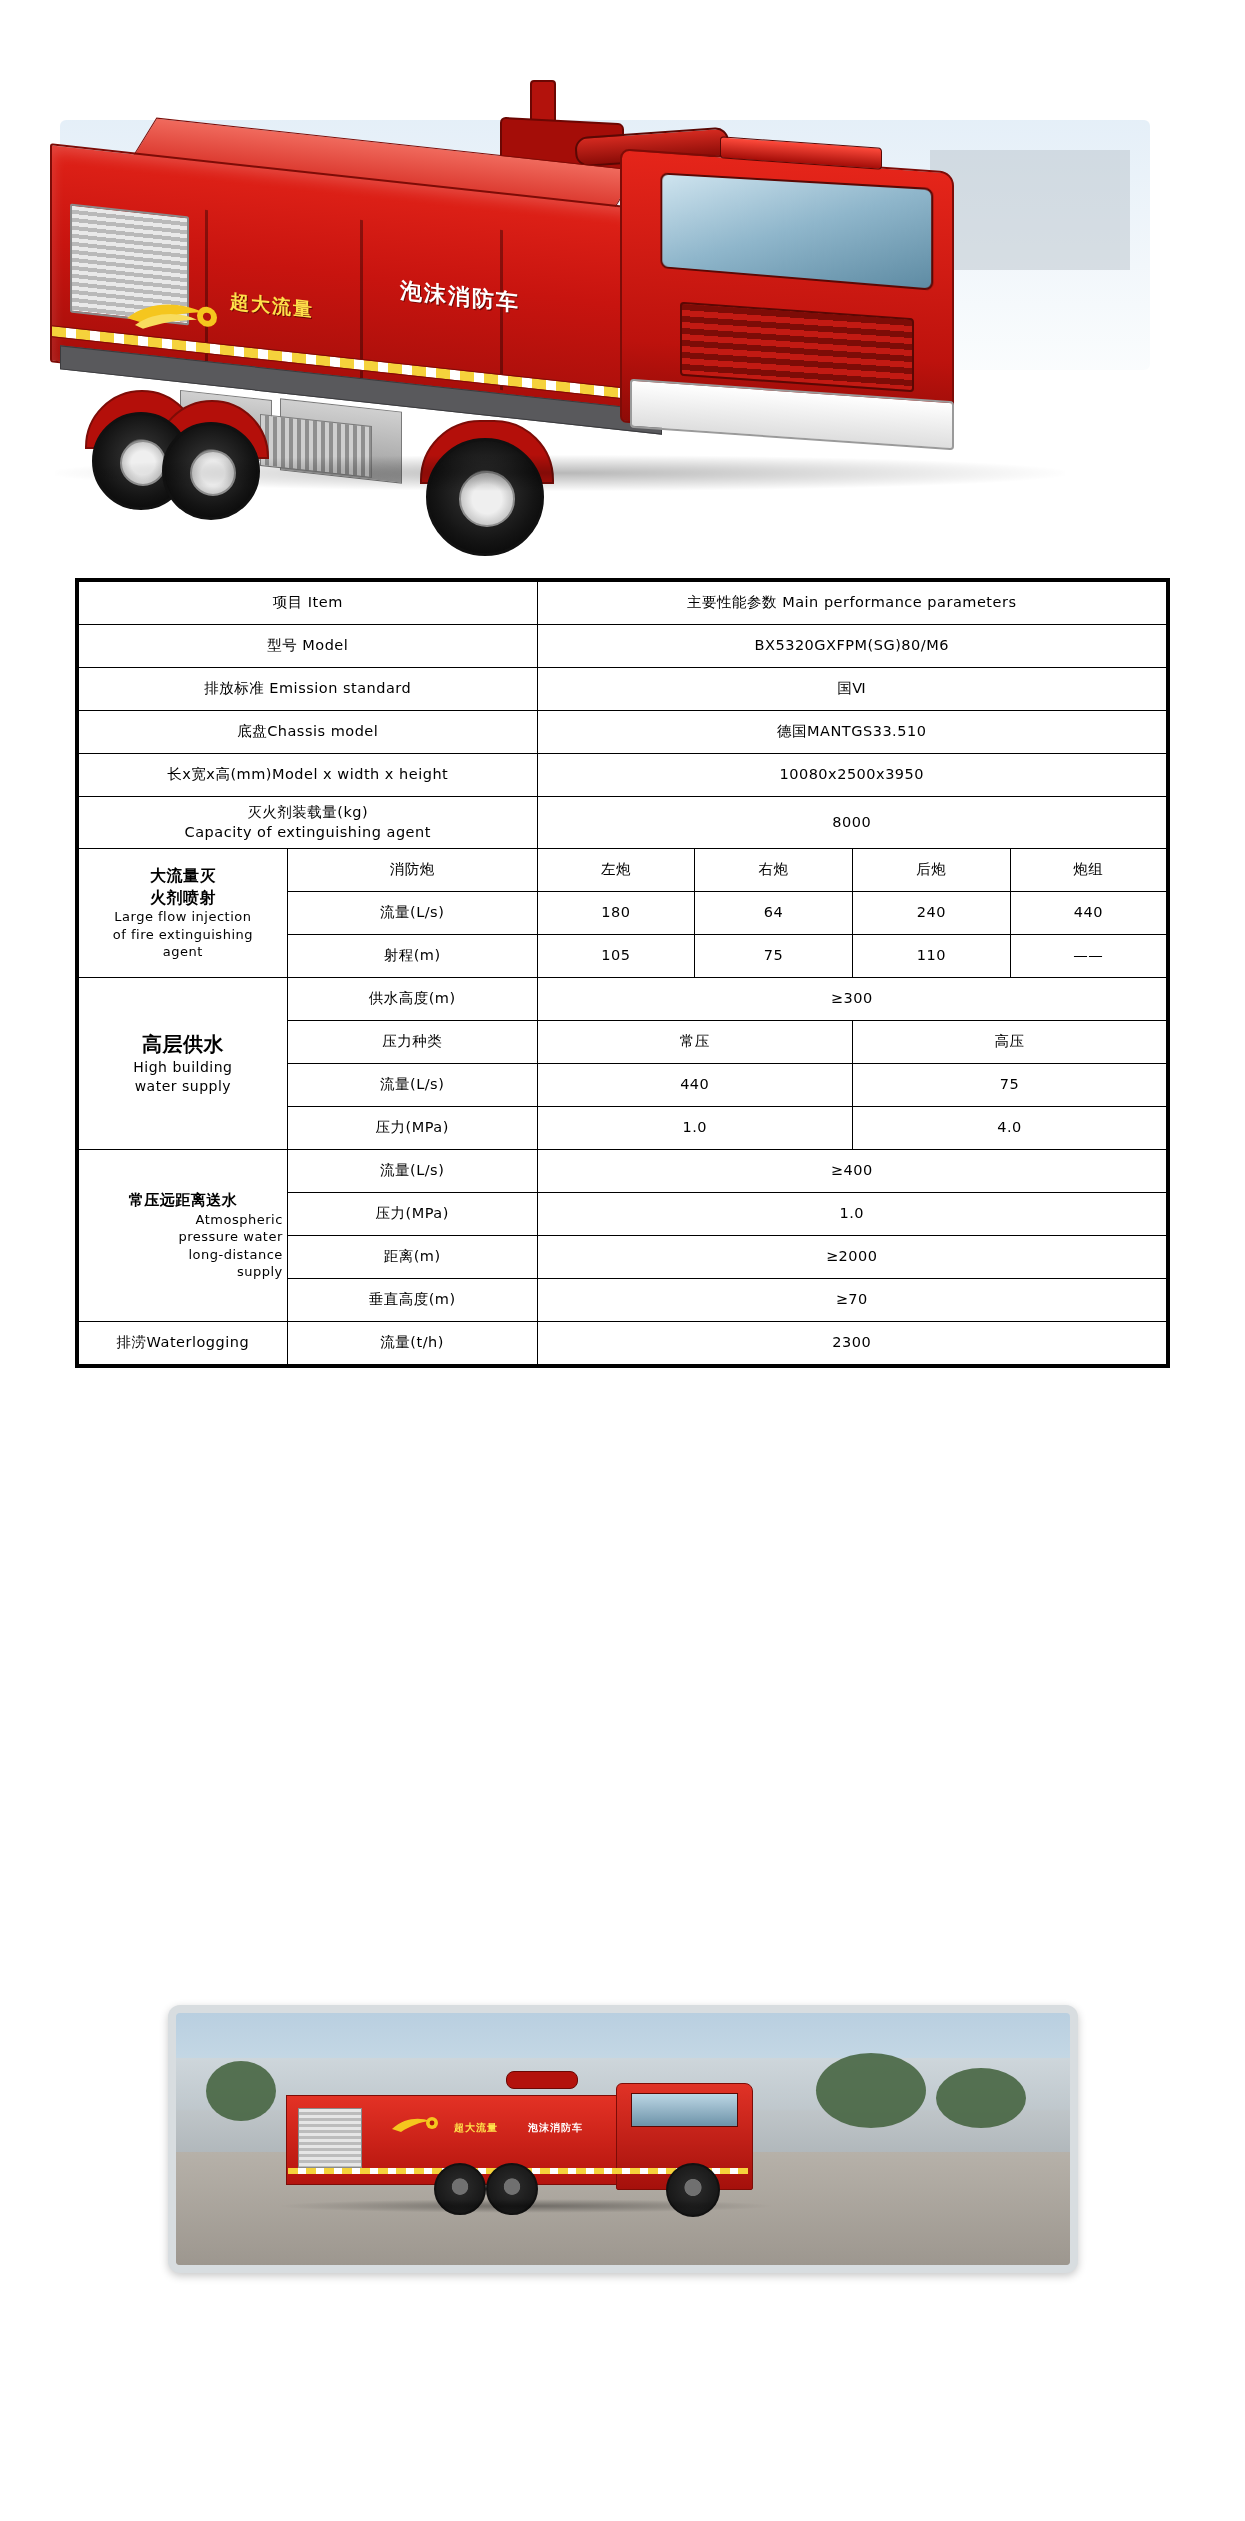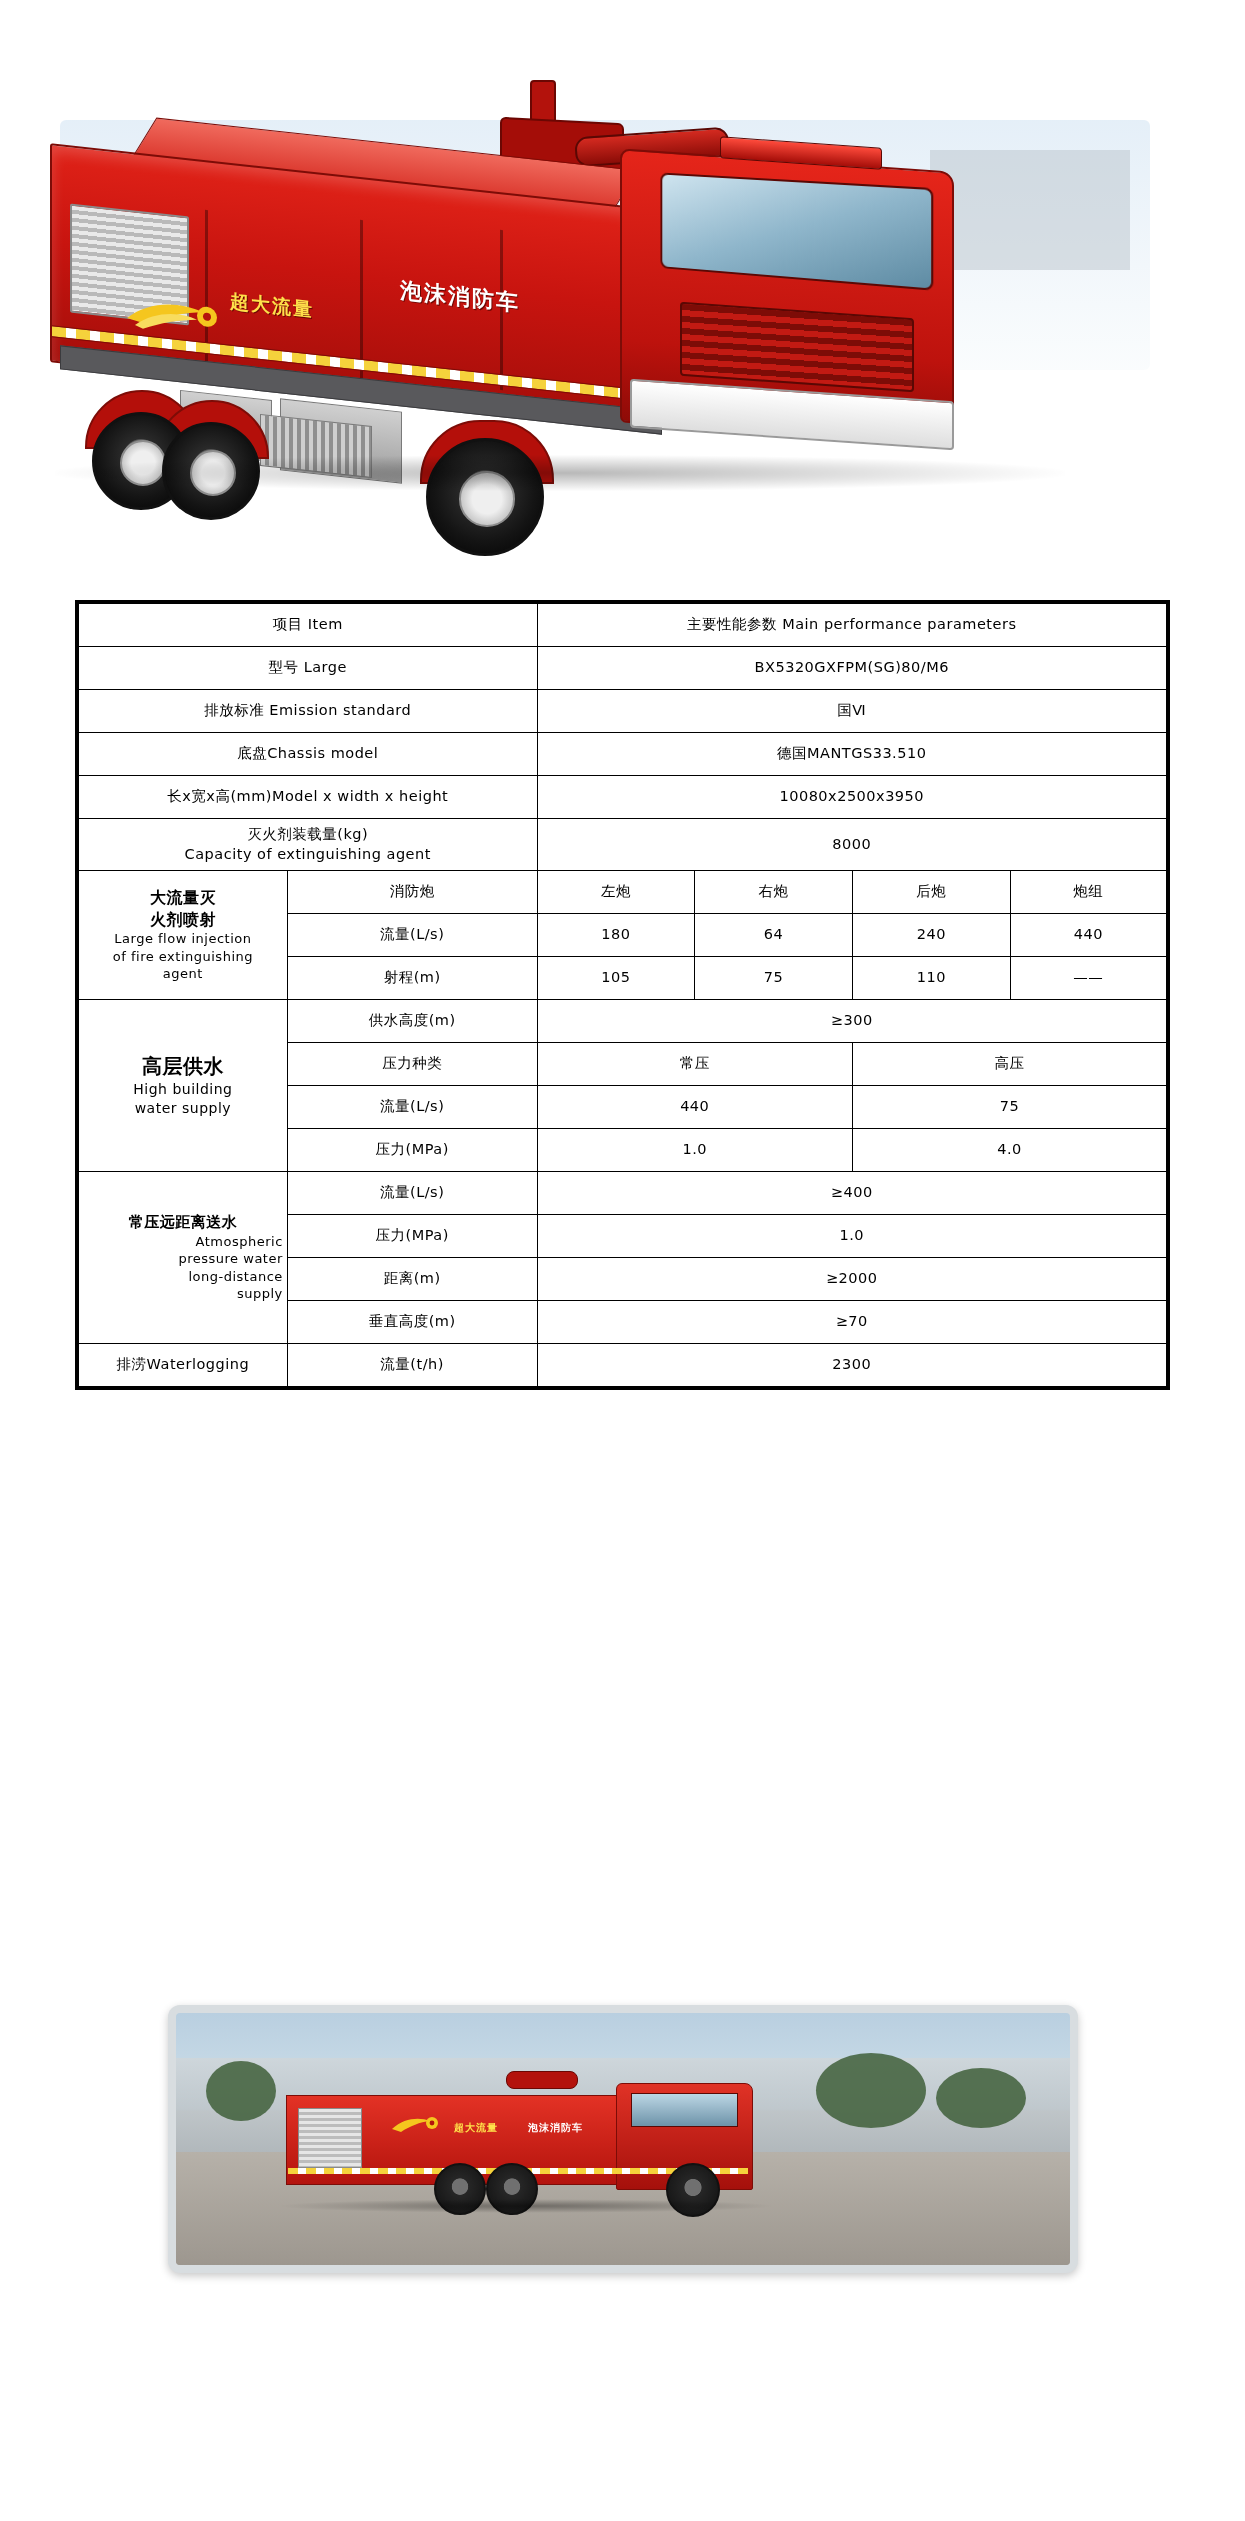--- a/index.html
+++ b/index.html
@@ -227,21 +227,21 @@
     position: absolute;
     left: 55px; top: 455px;
     width: 1010px; height: 36px;
     background: radial-gradient(ellipse at center, rgba(0,0,0,.28) 0%, rgba(0,0,0,0) 72%);
   }
 
   
   .table-wrap {
     position: absolute;
     left: 75px;
-    top: 600px;
+    top: 578px;
     width: 1095px;
   }
   table.spec {
     border-collapse: collapse;
     width: 1095px;
     table-layout: fixed;
     background: #fff;
     border: 4px solid #000;
   }
   table.spec td {
@@ -441,21 +441,21 @@
       <col style="width:120px">
     </colgroup>
     <tbody>
 
       <tr>
         <td class="hdr rowh" colspan="2">项目 Item</td>
         <td class="hdr rowh" colspan="4">主要性能参数 Main performance parameters</td>
       </tr>
 
       <tr>
-        <td class="rowh" colspan="2">型号 Large</td>
+        <td class="rowh" colspan="2">型号 Model</td>
         <td class="rowh" colspan="4">BX5320GXFPM(SG)80/M6</td>
       </tr>
       <tr>
         <td class="rowh" colspan="2">排放标准 Emission standard</td>
         <td class="rowh" colspan="4">国Ⅵ</td>
       </tr>
       <tr>
         <td class="rowh" colspan="2">底盘Chassis model</td>
         <td class="rowh" colspan="4">德国MANTGS33.510</td>
       </tr>

